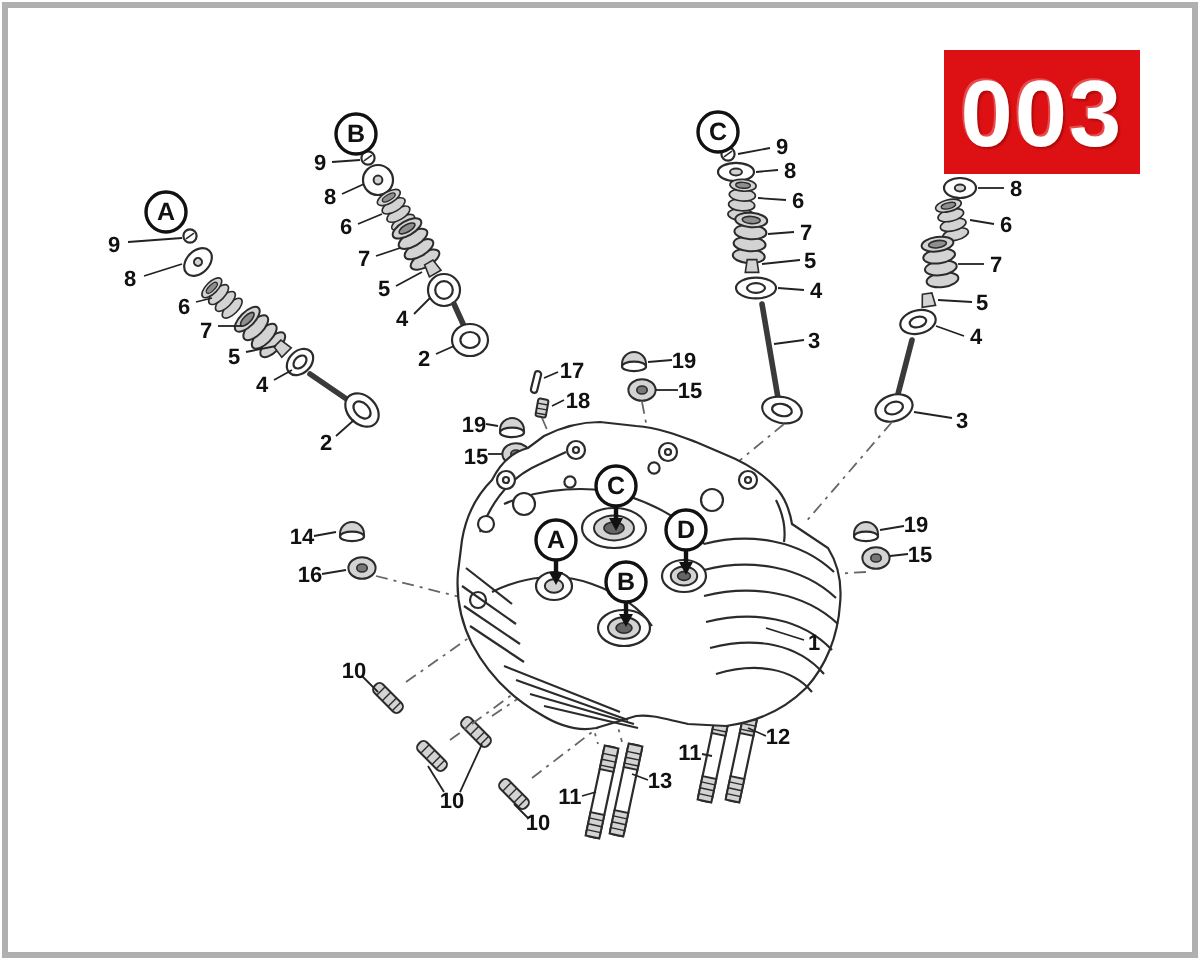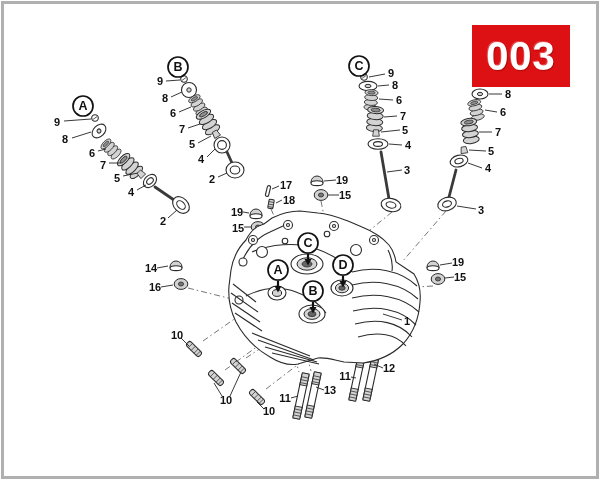--- a/index.html
+++ b/index.html
@@ -1,20 +1,20 @@
 <!DOCTYPE html>
 <html><head>
 <meta charset="utf-8">
 <style>
   html,body{margin:0;padding:0;width:600px;height:480px;background:#ffffff;overflow:hidden;
             font-family:"Liberation Sans",sans-serif;}
   .page{position:relative;width:600px;height:480px;background:#fff;}
   .frame{position:absolute;inset:1px;border:3px solid #b0b0b0;box-shadow:inset 0 0 0 1px #ffffff;pointer-events:none;}
   .badge{position:absolute;left:472px;top:25px;width:98px;height:62px;display:flex;align-items:center;justify-content:center;
-         background:#dd1113;color:#fff;font-weight:700;font-size:40px;letter-spacing:1px;
+         background:#dd1113;color:#fff;font-weight:700;font-size:47px;letter-spacing:1px;
          text-shadow:1px 1px 1px rgba(120,0,0,.45), -1px -1px 0 rgba(255,255,255,.25);}
   svg{position:absolute;left:0;top:0;}
   .num{font:700 11px "Liberation Sans",sans-serif;fill:#111;text-anchor:middle;}
   .letter{font:700 12.5px "Liberation Sans",sans-serif;fill:#111;text-anchor:middle;}
   .leader{stroke:#222;stroke-width:0.9;fill:none;}
   .lc{fill:#fff;stroke:#111;stroke-width:1.7;}
   .arr{stroke:#111;stroke-width:2.2;}
   .arrh{fill:#111;}
   .ln{stroke:#2b2b2b;stroke-width:1.1;fill:none;}
   .lnf{stroke:#2b2b2b;stroke-width:1.1;fill:#ffffff;}

